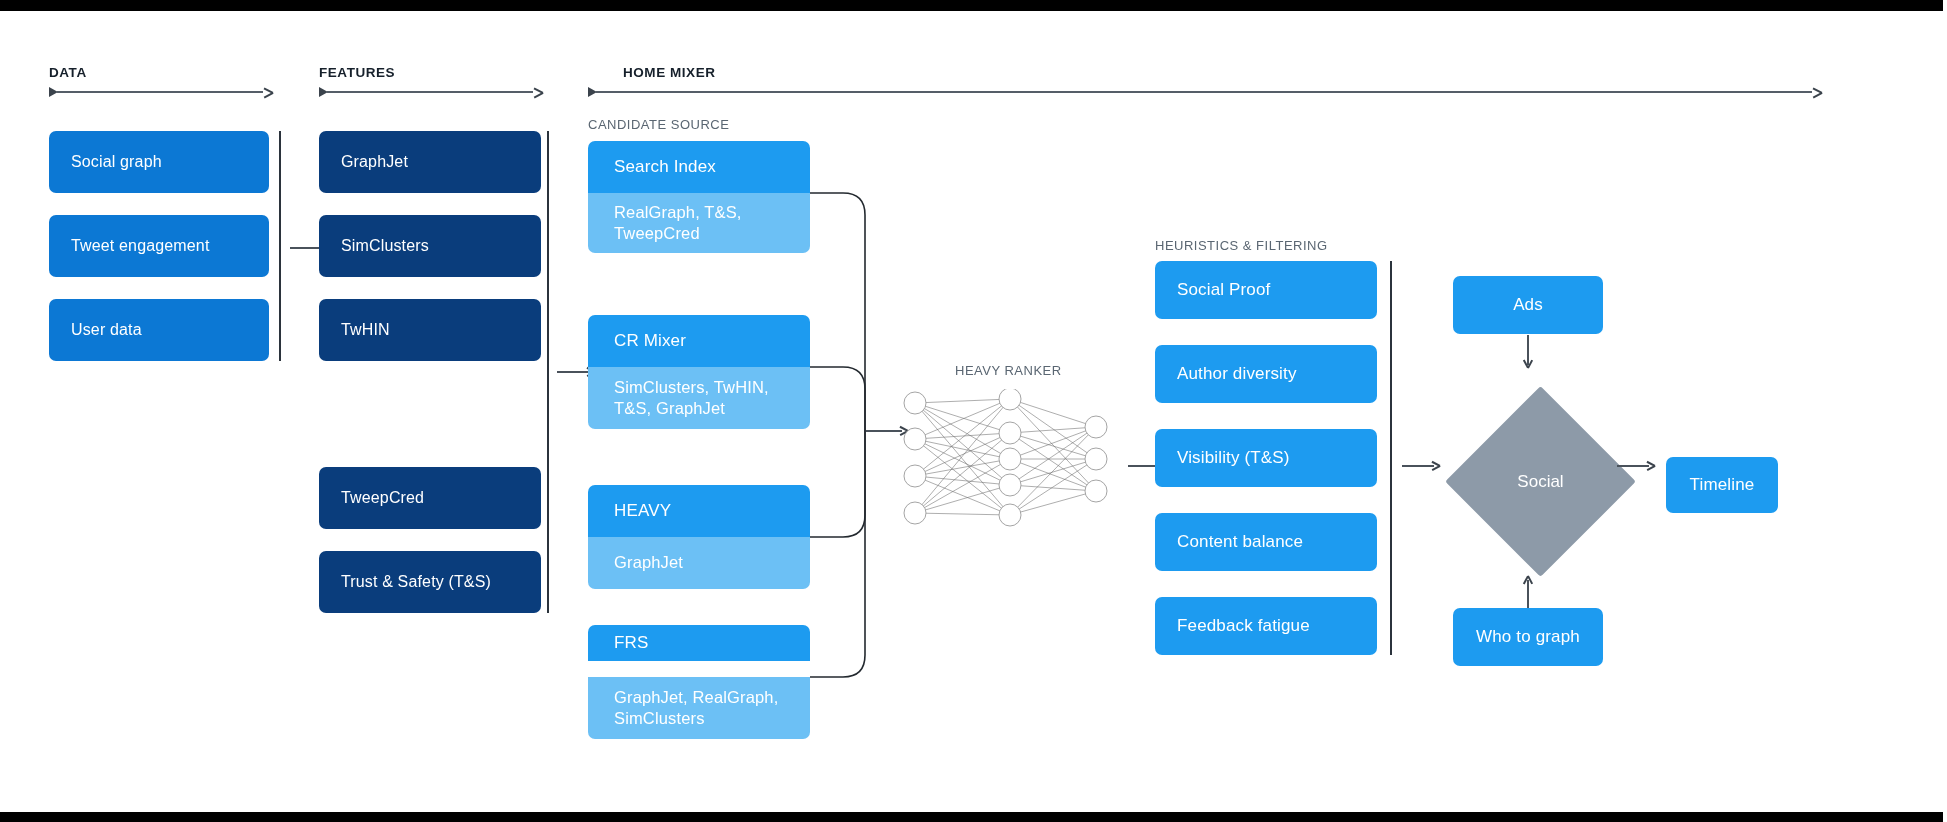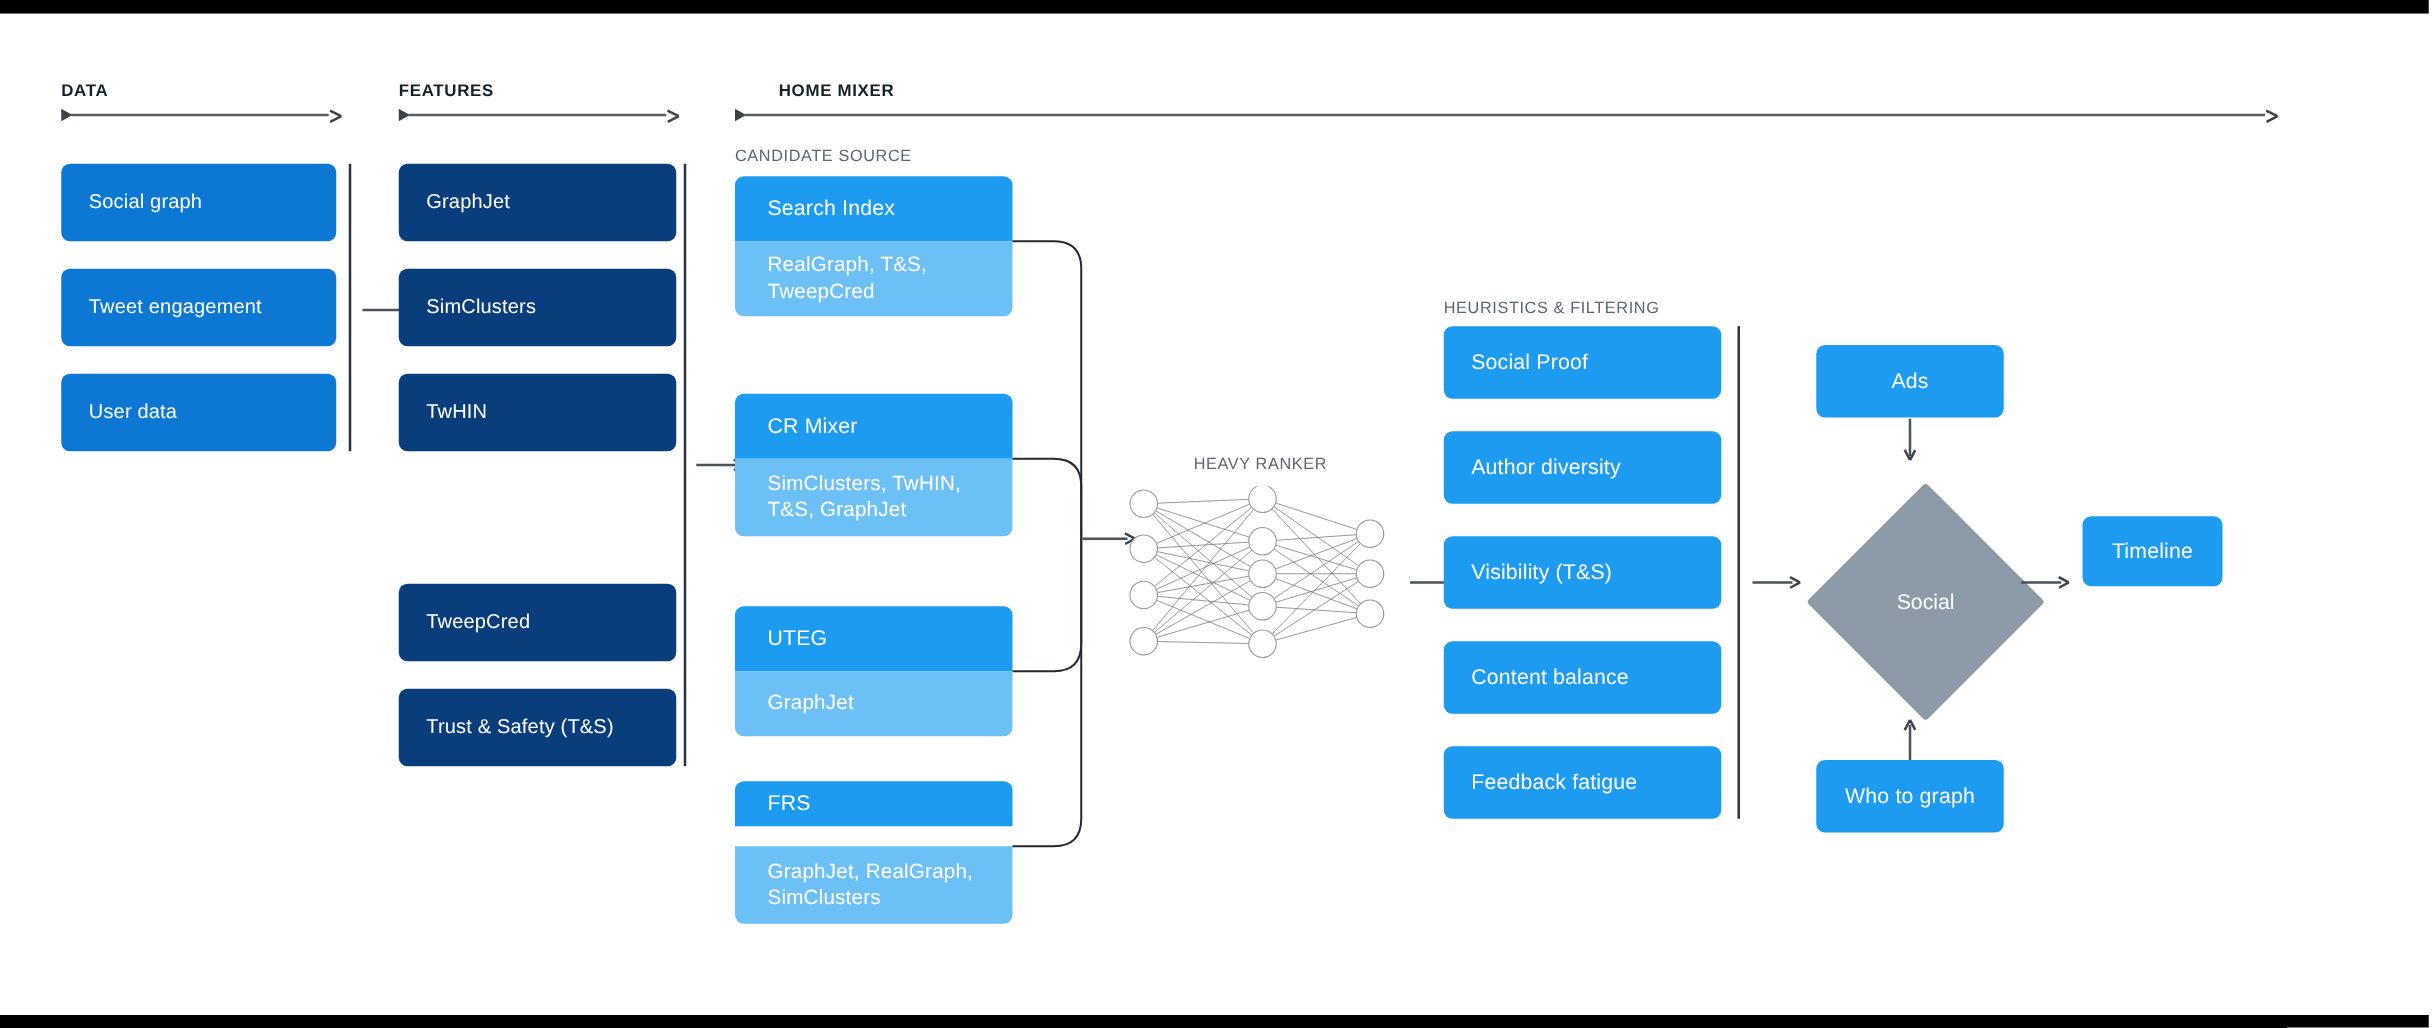--- a/index.html
+++ b/index.html
@@ -140,21 +140,21 @@
       <div class="card c-src-head" style="left:0;top:0;width:222px;height:52px;position:absolute;">Search Index</div>
       <div class="card c-src-body" style="left:0;top:52px;width:222px;height:60px;position:absolute;">RealGraph, T&amp;S, TweepCred</div>
     </div>
 
     <div class="srcgroup" style="left:588px;top:304px;">
       <div class="card c-src-head" style="left:0;top:0;width:222px;height:52px;position:absolute;">CR Mixer</div>
       <div class="card c-src-body" style="left:0;top:52px;width:222px;height:62px;position:absolute;">SimClusters, TwHIN, T&amp;S, GraphJet</div>
     </div>
 
     <div class="srcgroup" style="left:588px;top:474px;">
-      <div class="card c-src-head" style="left:0;top:0;width:222px;height:52px;position:absolute;">UTEG</div>
+      <div class="card c-src-head" style="left:0;top:0;width:222px;height:52px;position:absolute;">HEAVY</div>
       <div class="card c-src-body" style="left:0;top:52px;width:222px;height:52px;position:absolute;">GraphJet</div>
     </div>
 
     <div class="srcgroup" style="left:588px;top:614px;">
       <div class="card c-src-head" style="left:0;top:0;width:222px;height:36px;position:absolute;">FRS</div>
       <div class="card c-src-body" style="left:0;top:52px;width:222px;height:62px;position:absolute;">GraphJet, RealGraph, SimClusters</div>
     </div>
 
     <svg class="connectors" style="left:805px;top:120px;width:80px;height:560px;" width="80" height="560" viewBox="0 0 80 560">
       <g fill="none" stroke="#23292f" stroke-width="1.6">
@@ -273,21 +273,21 @@
     </div>
 
     <div class="diamond" style="left:1473px;top:403px;width:135px;height:135px;"></div>
     <div class="diamond-label" style="left:1473px;top:403px;width:135px;height:135px;">Social</div>
 
     <div class="arr" style="left:1617px;top:449px;width:40px;">
       <div class="ln" style="width:32px;"></div>
         <div class="hd" style="left:29px;"></div>
     </div>
 
-    <div class="card c-plain" style="left:1666px;top:402px;width:112px;height:56px;justify-content:center;">
+    <div class="card c-plain" style="left:1666px;top:446px;width:112px;height:56px;justify-content:center;">
       <span>Timeline</span>
     </div>
 
     <div class="arr-v up" style="left:1522px;top:565px;height:34px;">
       <div class="ln" style="top:4px;height:30px;"></div>
         <div class="hd"></div>
     </div>
 
     <div class="card c-plain" style="left:1453px;top:597px;width:150px;height:58px;">
       <span>Who to graph</span>

